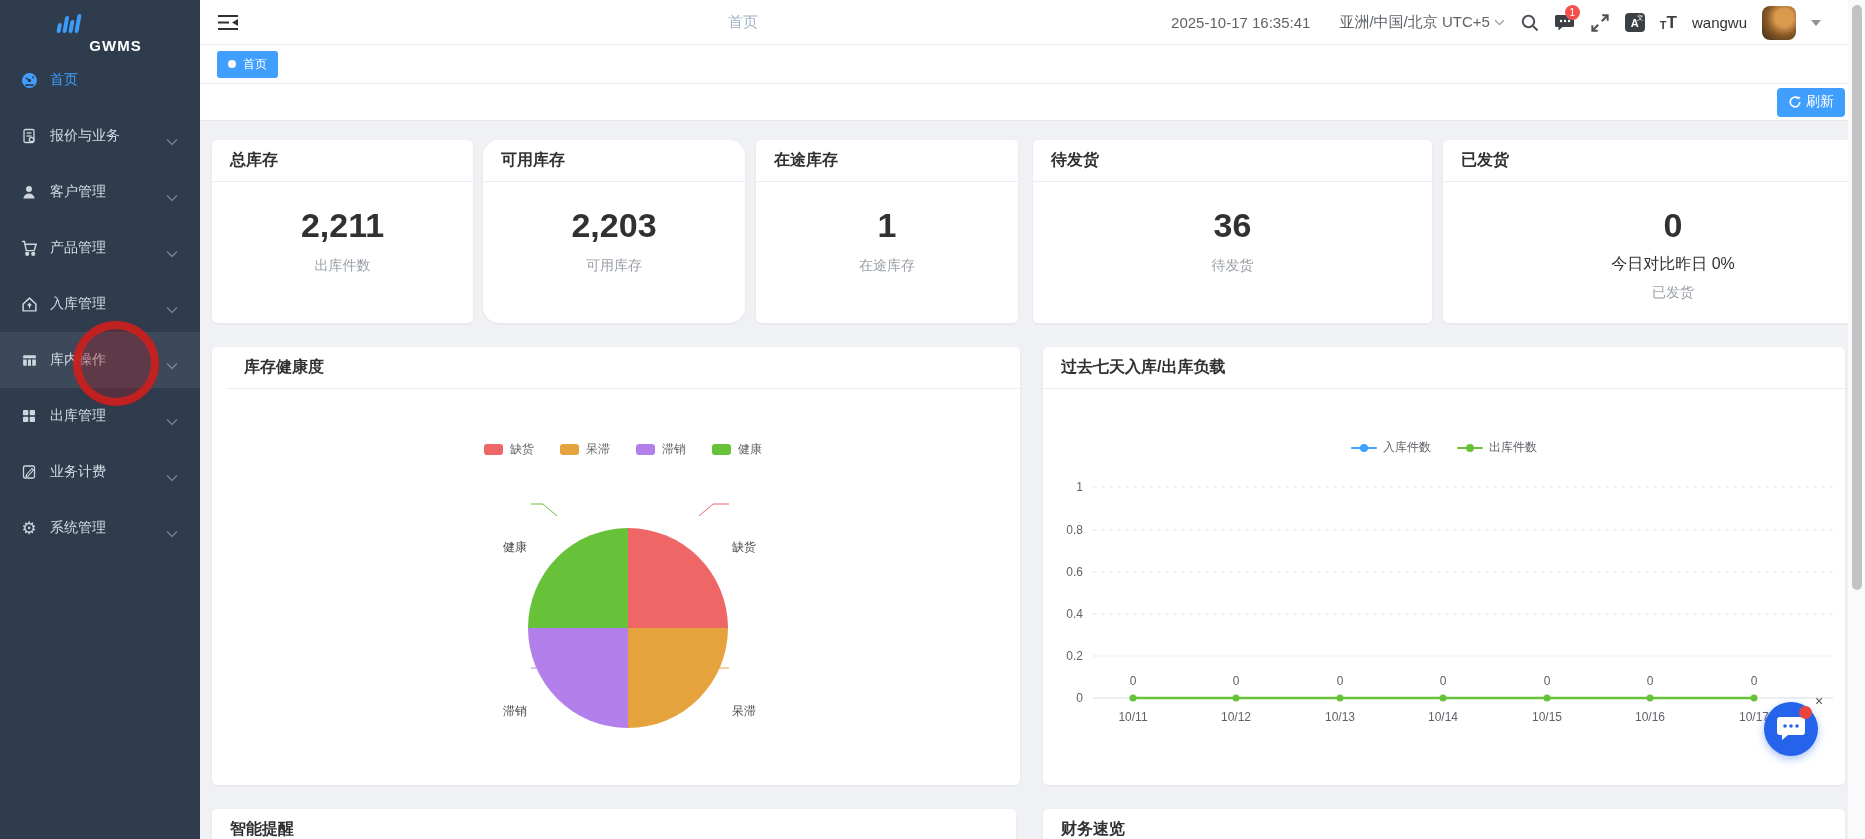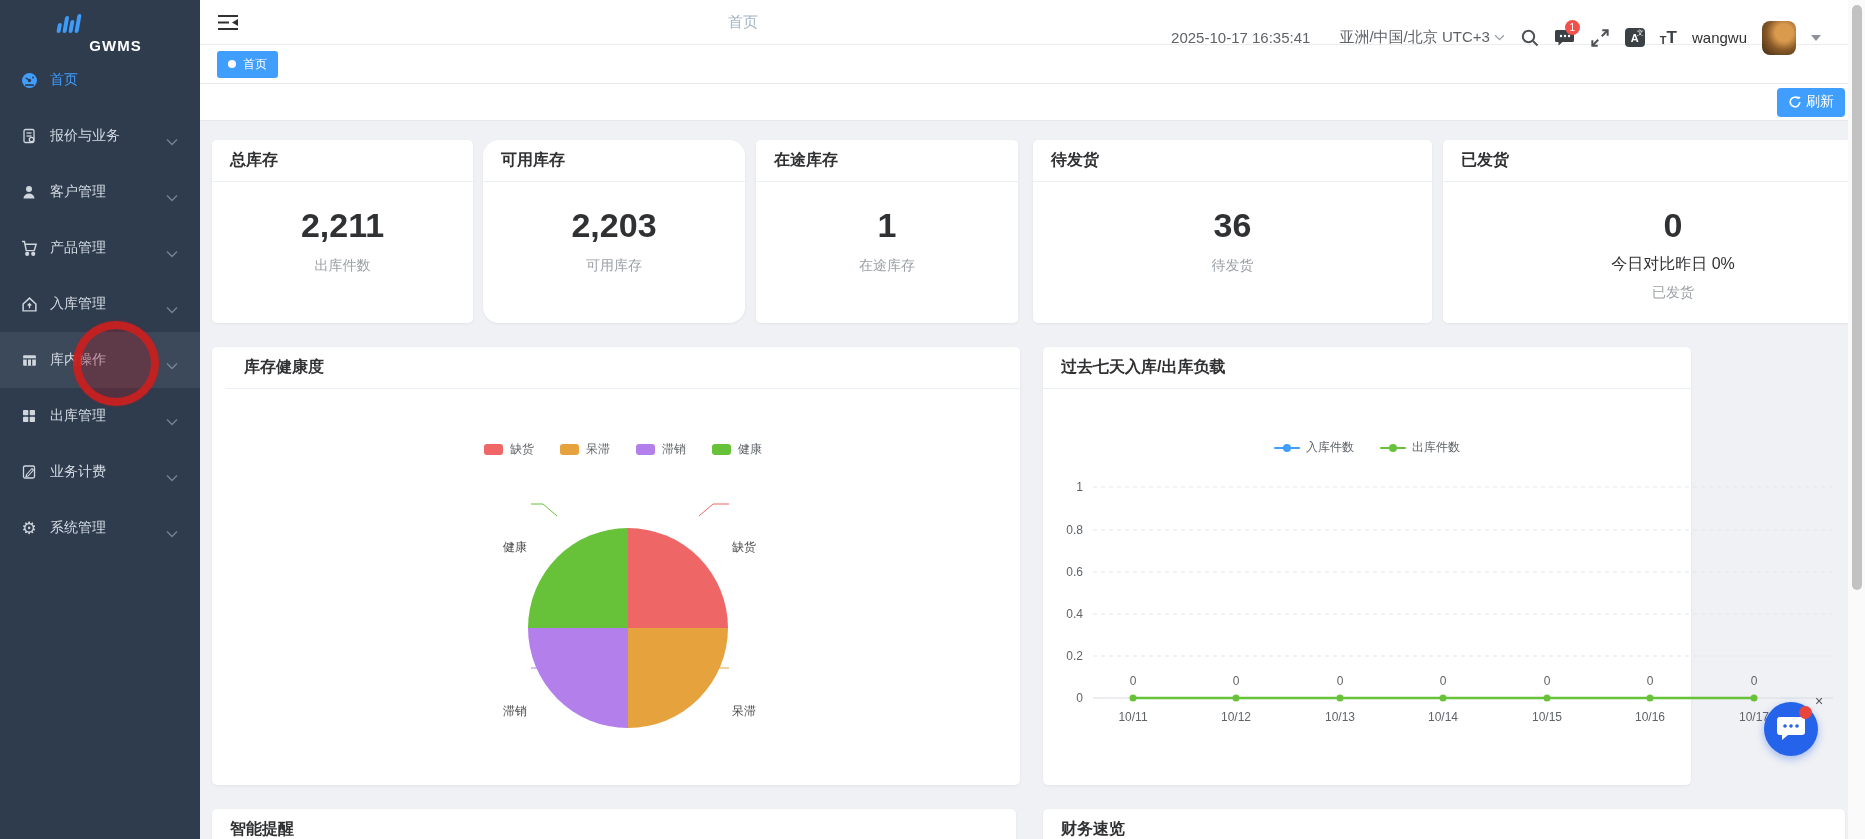--- a/index.html
+++ b/index.html
@@ -24,21 +24,21 @@
   .gear-glyph { font-size:17px; line-height:1; color:#cfd6dd; font-family:"DejaVu Sans",sans-serif; }
 
   
   .anno-circle { position:absolute; left:73px; top:321px; width:86px; height:85px; border-radius:50%;
     border:8px solid rgba(201,32,32,0.93); background:rgba(165,28,38,0.33); z-index:60; box-shadow:0 0 3px rgba(180,30,30,.4); }
 
   
   .header { position:absolute; left:200px; top:0; width:1665px; height:45px; background:#fff; border-bottom:1px solid #ececec; z-index:5; }
   .collapse-btn { position:absolute; left:18px; top:14px; width:22px; height:17px; cursor:pointer; }
   .breadcrumb { position:absolute; left:528px; top:13px; font-size:15px; color:#a3b4c6; }
-  .h-right { position:absolute; right:44px; top:15px; height:45px; display:flex; align-items:center; gap:15px; }
+  .h-right { position:absolute; right:44px; top:0; height:45px; display:flex; align-items:center; gap:15px; }
   .h-datetime { font-size:15px; color:#5f6368; margin-right:14px; }
   .h-tz { font-size:15px; color:#5f6368; display:flex; align-items:center; gap:4px; cursor:pointer; }
   .h-icon { width:20px; height:20px; display:flex; align-items:center; justify-content:center; cursor:pointer; position:relative; }
   .badge { position:absolute; top:-8px; left:10px; min-width:15px; height:15px; border-radius:8px; background:#f2514b; color:#fff;
     font-size:10px; display:flex; align-items:center; justify-content:center; padding:0 3px; }
   .dark-sq { width:20px; height:19px; background:#3b4045; border-radius:4px; color:#fff; display:flex; align-items:center; justify-content:center; font-size:11px; font-weight:bold; position:relative; }
   .dark-sq .mini { position:absolute; right:1px; top:0px; font-size:7px; font-weight:normal; }
   .font-ic { color:#3b4045; display:flex; align-items:flex-end; line-height:1; cursor:pointer; }
   .font-ic .t-small { font-size:11px; font-weight:bold; }
   .font-ic .t-big { font-size:17px; font-weight:bold; }
@@ -60,21 +60,21 @@
   .stat-body { display:flex; flex-direction:column; align-items:center; justify-content:flex-start; padding-top:24px; gap:12px; }
   .stat-value { font-size:34px; font-weight:bold; color:#303133; }
   .stat-sub { font-size:14px; color:#9aa0a6; }
   .stat-compare { font-size:16px; color:#303133; }
   .c1 { left:212px; top:140px; width:261px; height:183px; }
   .c2 { left:483px; top:140px; width:262px; height:183px;border-radius:16px; }
   .c3 { left:756px; top:140px; width:262px; height:183px; }
   .c4 { left:1033px; top:140px; width:399px; height:183px; }
   .c5 { left:1443px; top:140px; width:460px; height:183px; }
   .pie-card { left:212px; top:347px; width:808px; height:438px;padding-left:14px; }
-  .line-card { left:1043px; top:347px; width:648px; height:438px; }
+  .line-card { left:1043px; top:347px; width:802px; height:438px; }
   .bottom-left { left:212px; top:809px; width:804px; height:60px; }
   .bottom-right { left:1043px; top:809px; width:802px; height:60px; }
   .card-body-rel { position:relative; width:100%; }
 
   
   .pie-legend { position:absolute; left:0; top:52px; width:100%; display:flex; justify-content:center; gap:26px; }
   .leg-item { display:flex; align-items:center; gap:7px; font-size:12px; color:#5f6368; cursor:pointer; }
   .leg-swatch { width:19px; height:11px; border-radius:3px; }
   .pie { position:absolute; left:302px; top:139px; width:200px; height:200px; border-radius:50%;
     background:conic-gradient(#ee6666 0 25%, #e6a23c 25% 50%, #b37feb 50% 75%, #67c23a 75% 100%); }
@@ -266,21 +266,21 @@
           <rect x="0" y="1" width="20" height="2" fill="#303133"></rect>
           <rect x="0" y="7.5" width="11" height="2" fill="#303133"></rect>
           <polygon points="14,8.5 20,5 20,12" fill="#303133"></polygon>
           <rect x="0" y="14" width="20" height="2" fill="#303133"></rect>
         </svg>
     </span>
     <span class="breadcrumb">首页</span>
     <div class="h-right">
       <span class="h-datetime">2025-10-17 16:35:41</span>
       <span class="h-tz">
-        <span>亚洲/中国/北京 UTC+3</span>
+        <span>亚洲/中国/北京 UTC+5</span>
         <svg width="11" height="7" viewBox="0 0 12 8" fill="none" stroke="#9aa0a6" stroke-width="1.5">
             <polyline points="1,1.5 6,6.5 11,1.5"></polyline>
           </svg>
       </span>
       <span class="h-icon">
         <svg width="18" height="18" viewBox="0 0 18 18" fill="none" stroke="#4d5156" stroke-width="2">
             <circle cx="7.5" cy="7.5" r="5.7"></circle>
             <line x1="12" y1="12" x2="16.5" y2="16.5"></line>
           </svg>
       </span>

